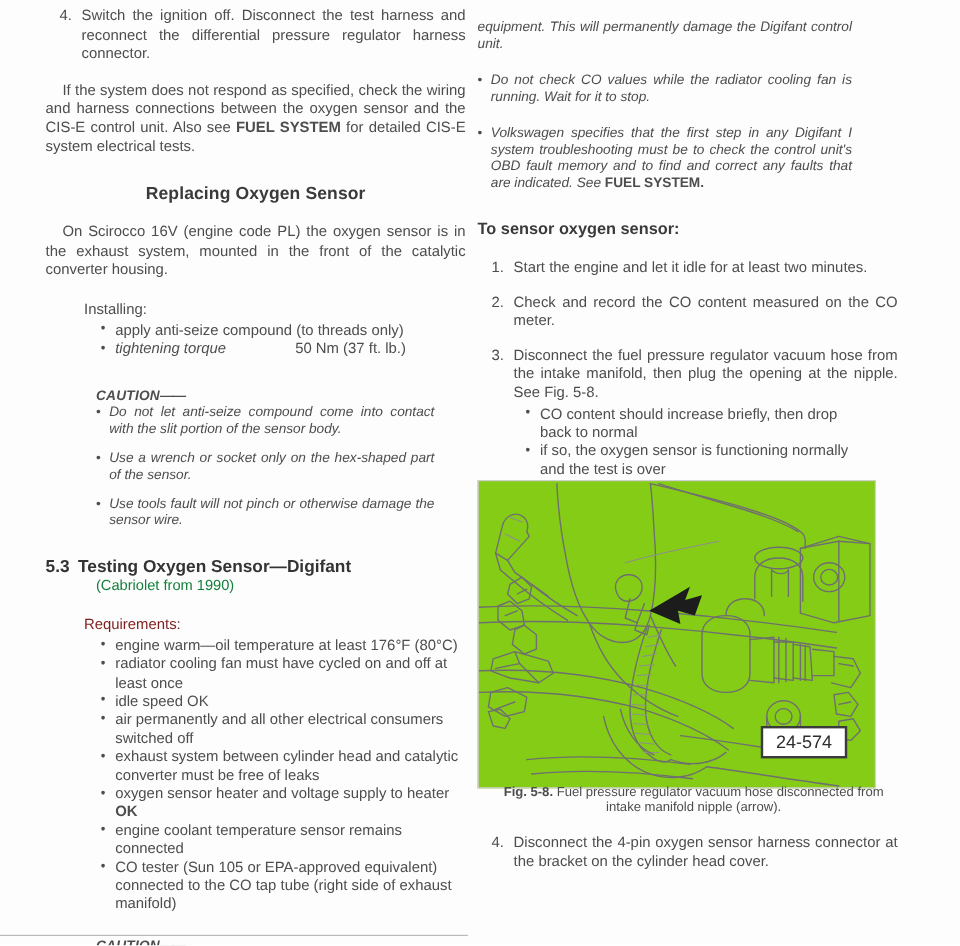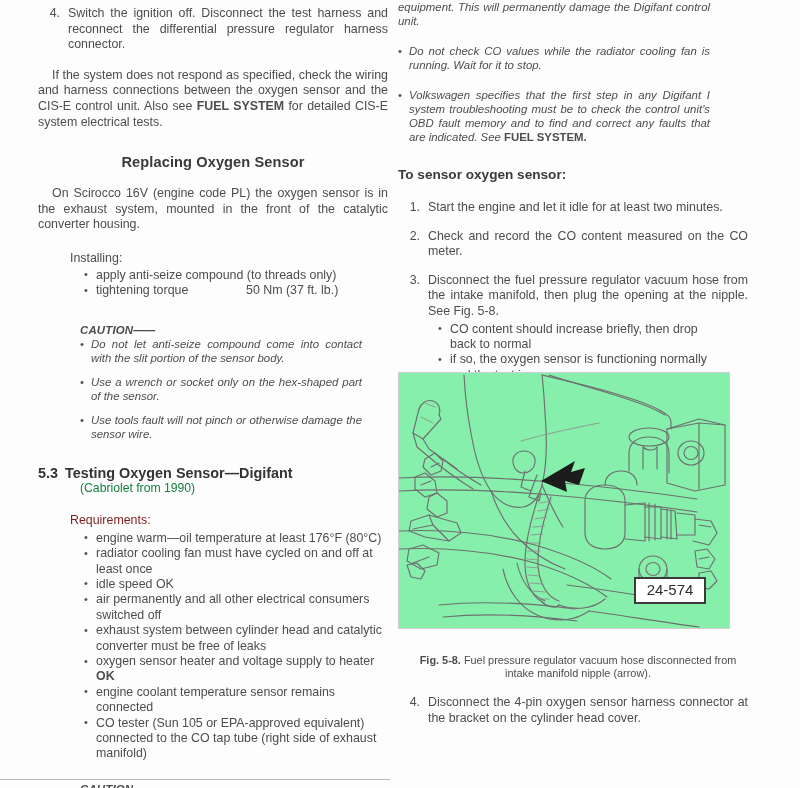--- a/index.html
+++ b/index.html
@@ -91,21 +91,21 @@
     color: #4d4d4d;
   }
   ul.bul > li::before {
     content: "\2022";
     position: absolute;
     left: 0;
     top: -0.5px;
     font-size: 11px;
   }
   .torque-row { display: flex; }
-  .torque-row .k { flex: 0 0 150px; }
+  .torque-row .k { flex: 0 0 150px; font-style: italic; }
   .torque-row .v { flex: 1 1 auto; }
 
   
   .caution {
     font-style: italic;
     font-size: 11.4px;
     line-height: 14px;
     color: #4d4d4d;
   }
   .caution .ctitle {
@@ -134,25 +134,25 @@
     border: none;
     border-top: 1px solid #b9b9b9;
     margin: 0;
     height: 0;
   }
 
   
   #figure-box {
     position: absolute;
     left: 398px;
-    top: 372px;
+    top: 400px;
     width: 332px;
     height: 257px;
     border: 1px solid #cfcfcf;
-    background: #86efac;
+    background: #84cc16;
     box-sizing: border-box;
     overflow: hidden;
   }
   #figure-box svg { display: block; }
 
   .fig-caption {
     font-size: 10.9px;
     line-height: 13px;
     color: #4d4d4d;
     text-align: center;
@@ -267,21 +267,21 @@
 
     </div>
 
   </div>
 
   <hr class="hrule" style="position:absolute;left:0px;top:779px;width:390px">
 
   <div class="col" id="col-right">
 
     <div class="caution" style="width:312px">
-      <p class="nb" style="margin-top:0">equipment. This will permanently damage the Digifant control unit.</p>
+      <p class="nb" style="margin-top:16px">equipment. This will permanently damage the Digifant control unit.</p>
       <p class="b" style="margin-top:16px">Do not check CO values while the radiator cooling fan is running. Wait for it to stop.</p>
       <p class="b" style="margin-top:16px"><span>Volkswagen specifies that the first step in any Digifant I system troubleshooting must be to check the control unit's OBD fault memory and to find and correct any faults that are indicated. See </span><b class="bold">FUEL SYSTEM</b><span class="bold">.</span></p>
     </div>
 
     <div style="height:13px"></div>
 
     <div class="h-left">To sensor oxygen sensor:</div>
 
     <div style="height:18px"></div>
 

